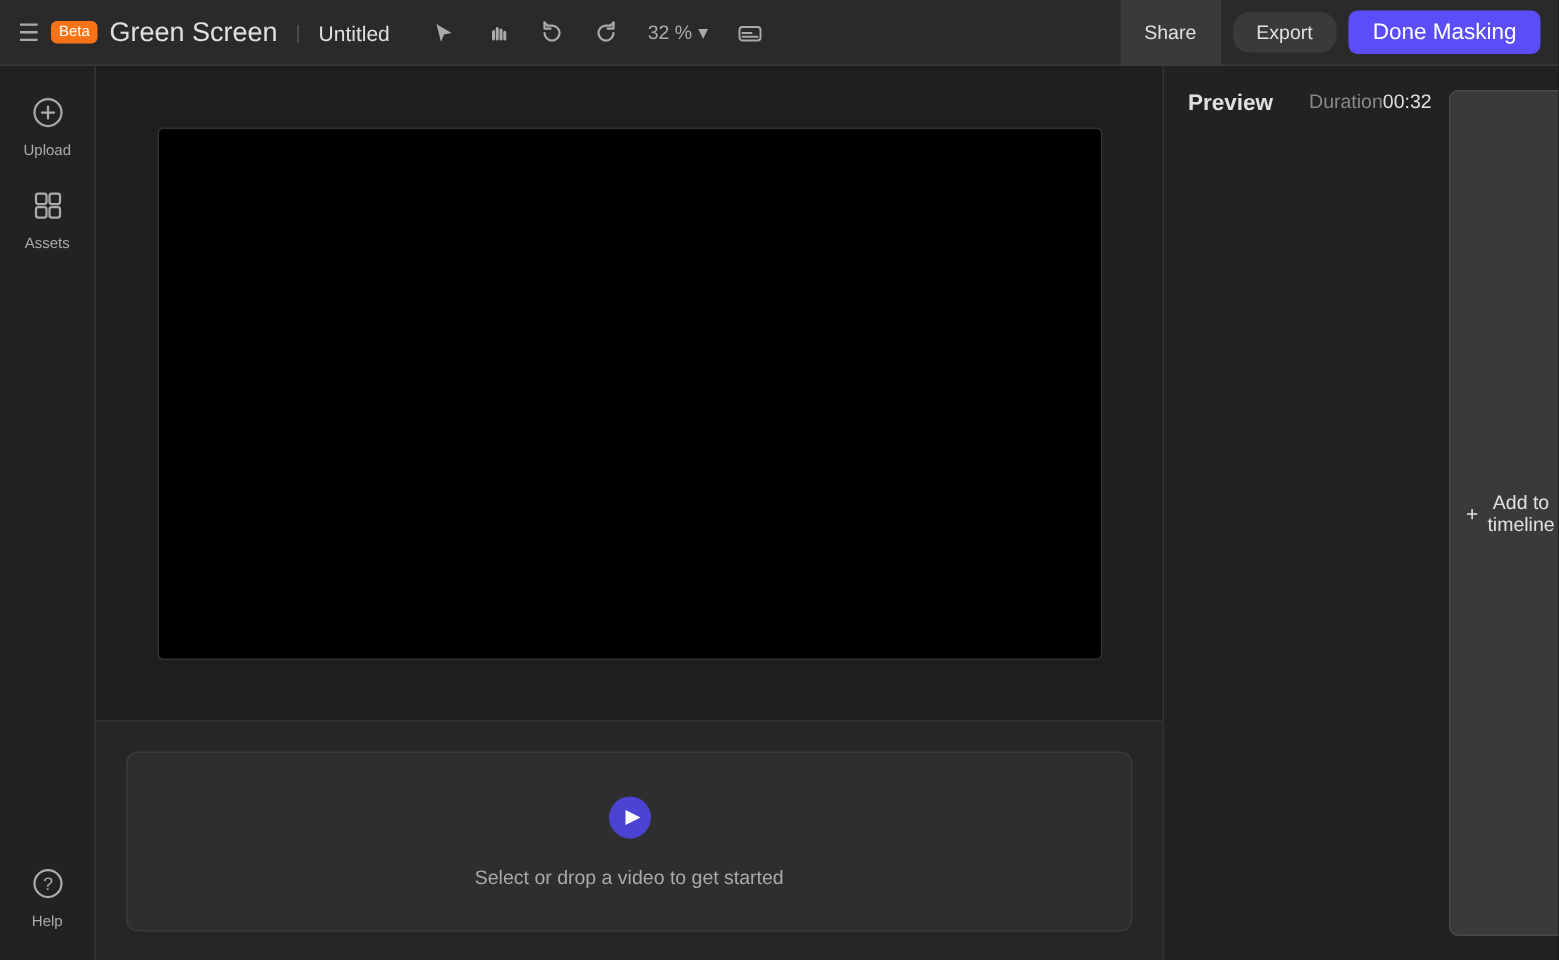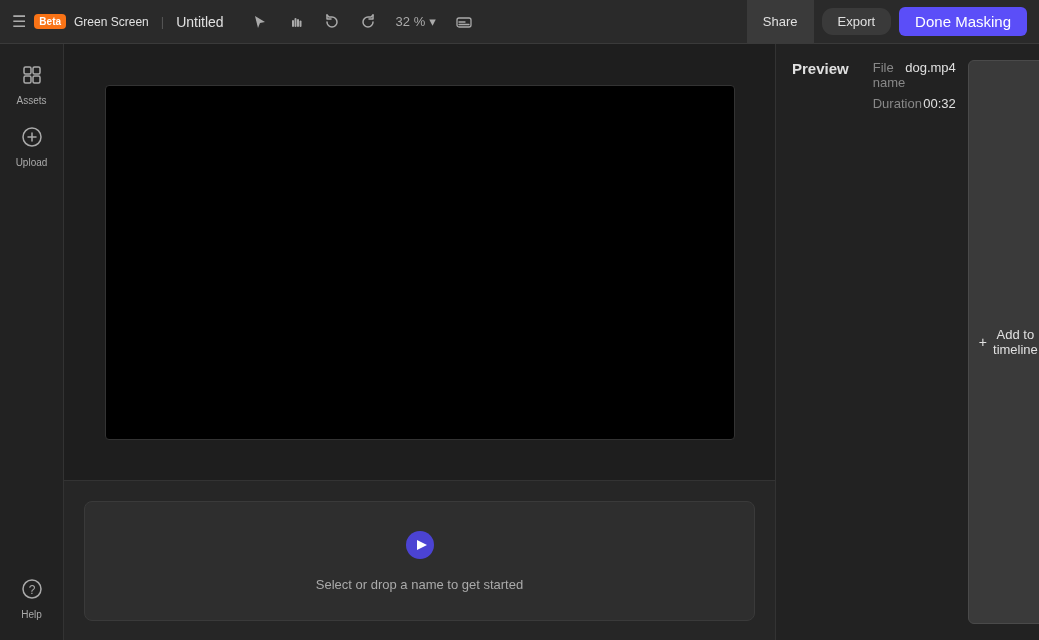--- a/index.html
+++ b/index.html
@@ -34,27 +34,27 @@
     }
     .hamburger-icon {
       color: #aaa;
       font-size: 16px;
       cursor: pointer;
     }
     .beta-badge {
       background: #f97316;
       color: white;
       font-size: 10px;
-      font-weight: 700;
+      font-weight: 400;
       padding: 2px 5px;
       border-radius: 4px;
     }
     .app-title {
       color: #e0e0e0;
-      font-size: 12px;
+      font-size: 18px;
       font-weight: 500;
     }
     .title-divider {
       color: #555;
       margin: 0 4px;
     }
     .doc-title {
       color: #e0e0e0;
       font-size: 14px;
     }
@@ -391,37 +391,37 @@
     <button class="btn-done">Done Masking</button>
   </div>
 </div>
 
 <div class="main-area">
 
   <div class="sidebar">
     <div class="sidebar-item">
       <span class="sidebar-icon">
         <svg width="22" height="22" viewBox="0 0 22 22" fill="none">
+          <circle cx="11" cy="11" r="9" stroke="#aaa" stroke-width="1.5"></circle>
+          <line x1="11" y1="7" x2="11" y2="15" stroke="#aaa" stroke-width="1.5" stroke-linecap="round"></line>
+          <line x1="7" y1="11" x2="15" y2="11" stroke="#aaa" stroke-width="1.5" stroke-linecap="round"></line>
+        </svg>
+      </span>
+      <span class="sidebar-label">Upload</span>
+    </div>
+    <div class="sidebar-item">
+      <span class="sidebar-icon">
+        <svg width="22" height="22" viewBox="0 0 22 22" fill="none">
           <rect x="3" y="3" width="7" height="7" rx="1.5" stroke="#aaa" stroke-width="1.5" fill="none"></rect>
           <rect x="12" y="3" width="7" height="7" rx="1.5" stroke="#aaa" stroke-width="1.5" fill="none"></rect>
           <rect x="3" y="12" width="7" height="7" rx="1.5" stroke="#aaa" stroke-width="1.5" fill="none"></rect>
           <rect x="12" y="12" width="7" height="7" rx="1.5" stroke="#aaa" stroke-width="1.5" fill="none"></rect>
         </svg>
       </span>
       <span class="sidebar-label">Assets</span>
-    </div>
-    <div class="sidebar-item">
-      <span class="sidebar-icon">
-        <svg width="22" height="22" viewBox="0 0 22 22" fill="none">
-          <circle cx="11" cy="11" r="9" stroke="#aaa" stroke-width="1.5"></circle>
-          <line x1="11" y1="7" x2="11" y2="15" stroke="#aaa" stroke-width="1.5" stroke-linecap="round"></line>
-          <line x1="7" y1="11" x2="15" y2="11" stroke="#aaa" stroke-width="1.5" stroke-linecap="round"></line>
-        </svg>
-      </span>
-      <span class="sidebar-label">Upload</span>
     </div>
     <div class="sidebar-spacer"></div>
     <div class="sidebar-item">
       <span class="sidebar-icon">
         <svg width="22" height="22" viewBox="0 0 22 22" fill="none">
           <circle cx="11" cy="11" r="9" stroke="#aaa" stroke-width="1.5"></circle>
           <text x="11" y="15.5" text-anchor="middle" fill="#aaa" font-size="12" font-family="sans-serif">?</text>
         </svg>
       </span>
       <span class="sidebar-label">Help</span>
@@ -433,21 +433,21 @@
       <div class="canvas-bg"></div>
     </div>
     <div class="timeline-area">
       <div class="timeline-drop-zone">
         <span class="play-icon-large">
           <svg width="30" height="30" viewBox="0 0 30 30" fill="none">
             <circle cx="15" cy="15" r="14" fill="#4f46e5" opacity="0.9"></circle>
             <polygon points="12,10 22,15 12,20" fill="white"></polygon>
           </svg>
         </span>
-        <span class="drop-text">Select or drop a name to get started</span>
+        <span class="drop-text">Select or drop a video to get started</span>
       </div>
     </div>
   </div>
 
   <div class="right-panel">
     <span class="panel-title">Preview</span>
 
     <div class="preview-thumbnail">
 
       <div class="dog-scene">
@@ -504,24 +504,20 @@
         </span>
       </div>
 
       <div style="position:absolute;bottom:0;left:0;right:0;height:5px;background:rgba(255,255,255,0.15);border-radius:0 0 6px 6px;">
         <div style="position:absolute;left:4px;top:-2px;width:9px;height:9px;background:white;border-radius:50%;"></div>
       </div>
     </div>
 
     <div class="file-info">
       <div class="info-row">
-        <span class="info-label">File name</span>
-        <span class="info-value">dog.mp4</span>
-      </div>
-      <div class="info-row">
         <span class="info-label">Duration</span>
         <span class="info-value">00:32</span>
       </div>
     </div>
 
     <button class="add-timeline-btn">
       <span class="plus-icon">+</span>
       <span>Add to timeline</span>
     </button>
   </div>

